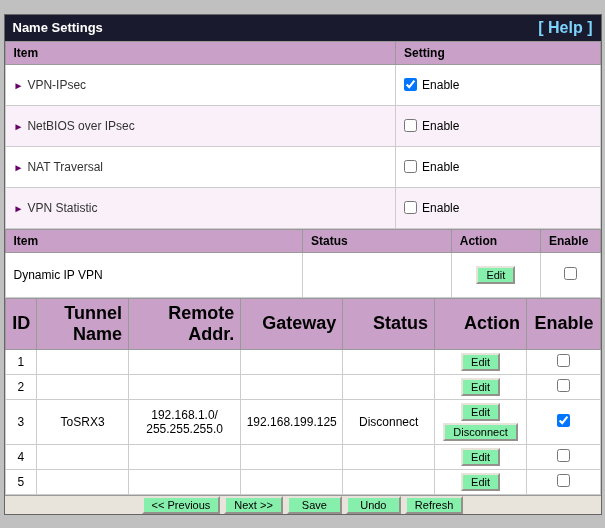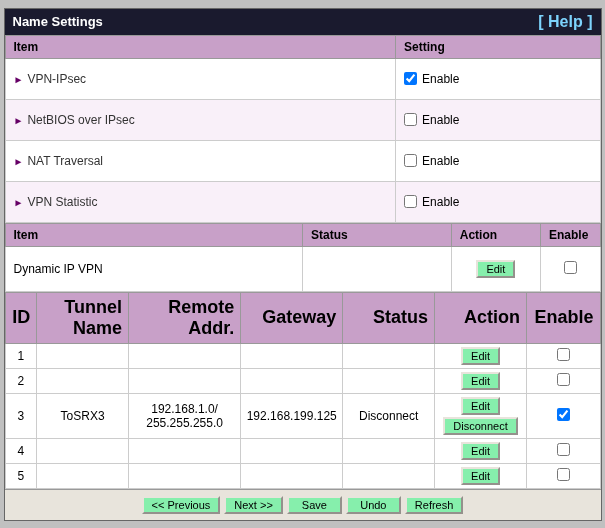--- a/index.html
+++ b/index.html
@@ -114,21 +114,20 @@
     .row-3-action {
       display: flex;
       flex-direction: column;
       gap: 2px;
       align-items: center;
     }
     
     .toolbar {
       background: #e8e4dc;
       border-top: 1px solid #999;
-      padding: 6px;
       display: flex;
       justify-content: center;
       gap: 4px;
       align-items: center;
     }
     .toolbar .btn {
       min-width: 55px;
     }
   </style>
 </head>

